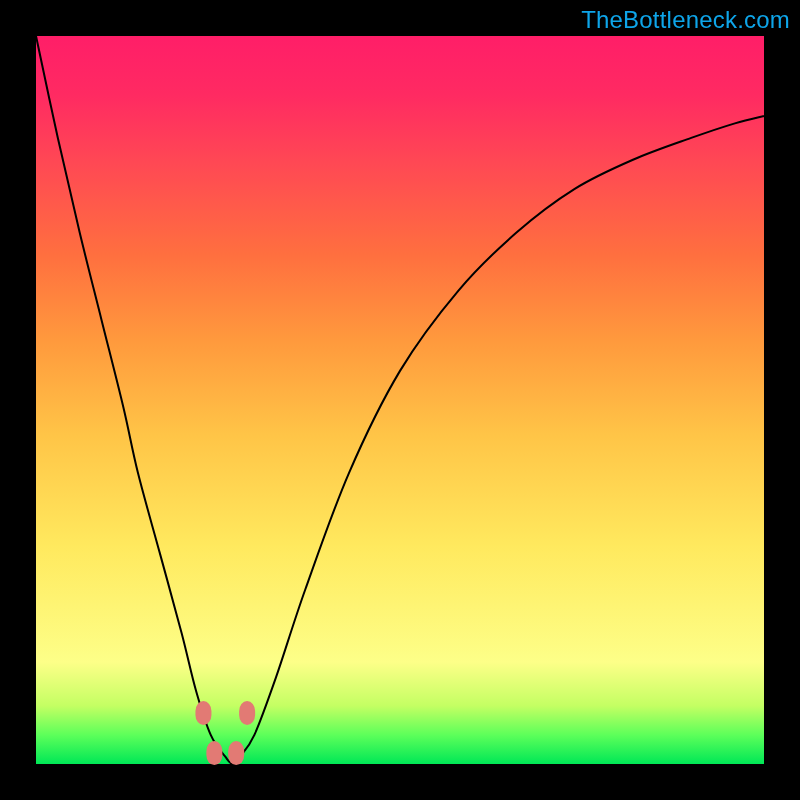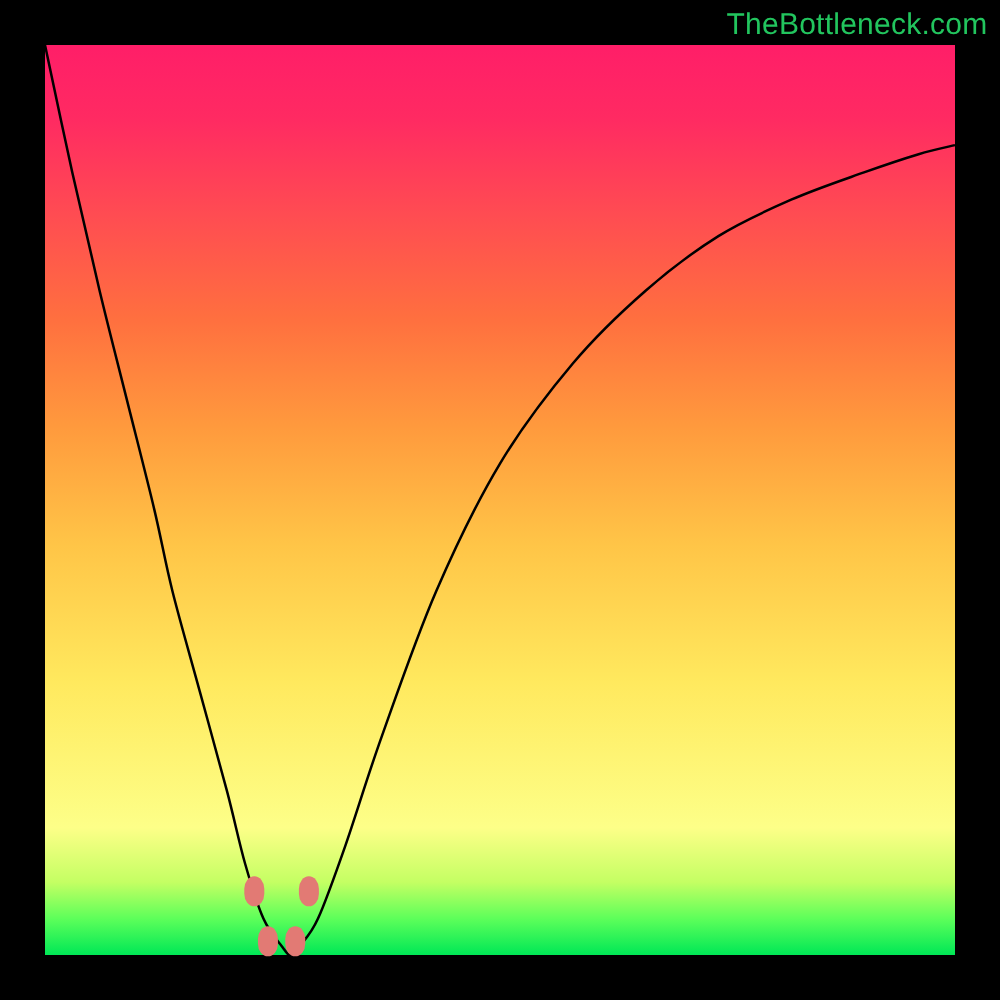--- a/index.html
+++ b/index.html
@@ -29,21 +29,21 @@
       #ff4a53 82%,
       #ff2a62 92%,
       #ff1e68 100%);
   }
   .watermark {
     position: absolute;
     top: 6px;
     right: 10px;
     font-size: 24px;
     font-weight: 500;
-    color: #22c55e;
+    color: #0ea5e9;
     letter-spacing: 0.2px;
   }
   svg.plot {
     position: absolute;
     left: 0;
     top: 0;
     width: 728px;
     height: 728px;
     overflow: visible;
   }

